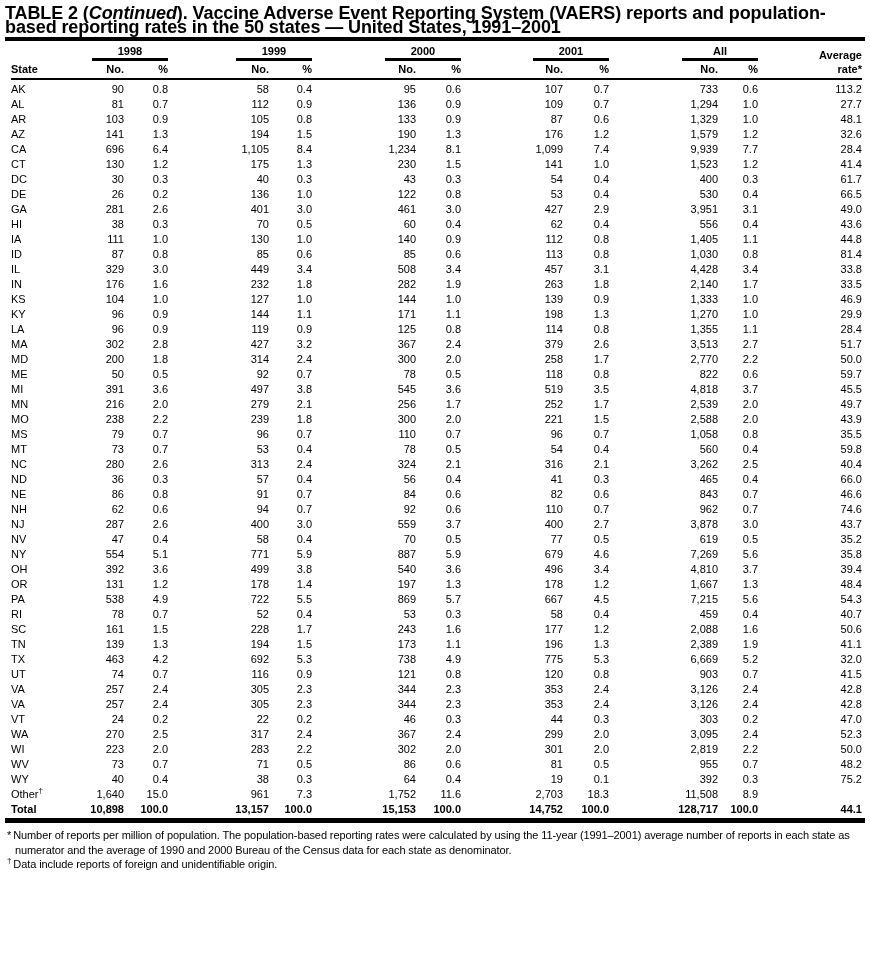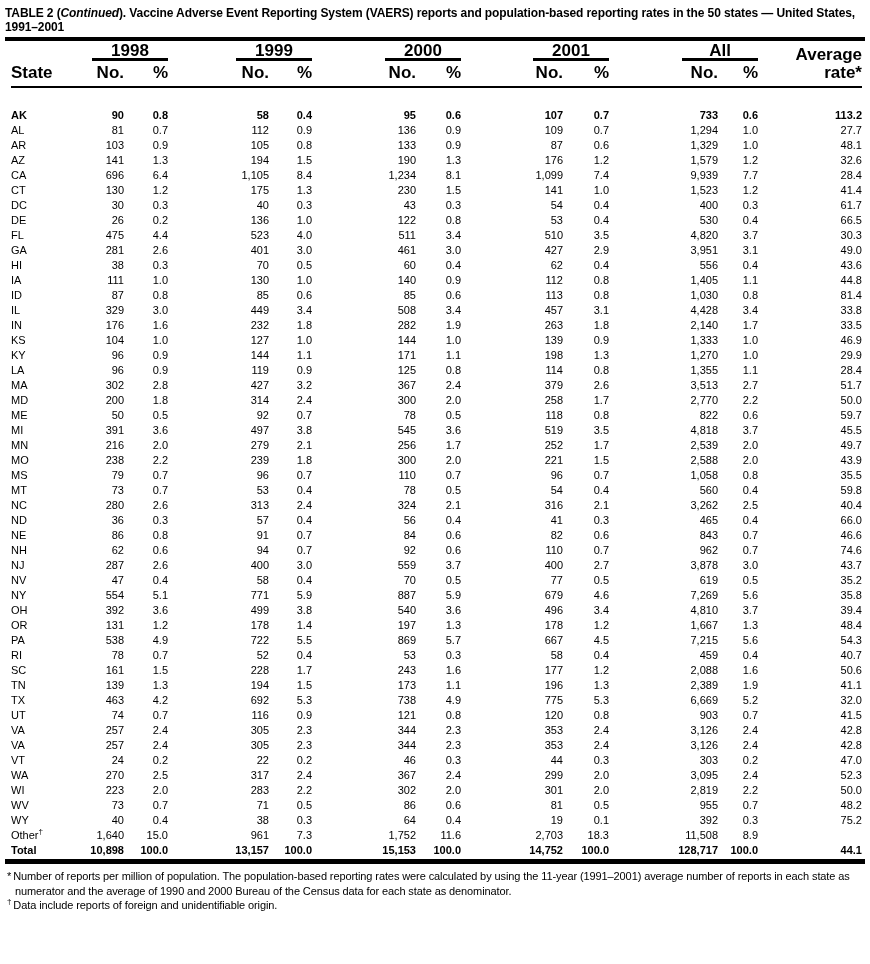--- a/index.html
+++ b/index.html
@@ -3,46 +3,46 @@
 <meta charset="utf-8">
 <style>
   html,body { margin:0; padding:0; background:#fff; }
   body {
     width:870px; height:964px; overflow:hidden;
     color:#000; font-family:"Liberation Sans", sans-serif;
     -webkit-font-smoothing:antialiased;
   }
   .page { padding:6px 4px 0 5px; }
 
-  .title { font-weight:bold; font-size:12px; line-height:14px; letter-spacing:-0.1px; width:860px; }
+  .title { font-weight:bold; font-size:18px; line-height:14px; letter-spacing:-0.1px; width:860px; }
   .title .it { font-style:italic; }
 
   .rule-thick  { height:4px; background:#000; margin-top:3px; width:860px; }
   .rule-bottom { height:5px; background:#000; margin-top:1px; width:860px; }
 
   table.vaers { border-collapse:collapse; table-layout:fixed; width:851px; margin-left:6px; margin-top:2px; }
   col.c-state {width:52px;}
   col.c-n1{width:61px;} col.c-p1{width:44px;}
   col.c-n2{width:101px;} col.c-p2{width:43px;}
   col.c-n3{width:104px;} col.c-p3{width:45px;}
   col.c-n4{width:102px;} col.c-p4{width:46px;}
   col.c-n5{width:109px;} col.c-p5{width:40px;}
   col.c-rate{width:104px;}
 
-  thead td { font-weight:bold; font-size:17px; padding:0; }
+  thead td { font-weight:bold; font-size:11px; padding:0; }
   tr.yr td { vertical-align:bottom; padding-top:2px; }
   .grp { width:76px; margin-left:auto; text-align:center; border-bottom:3px solid #000; line-height:12px; padding-bottom:1px; }
   .avg1 { text-align:right; line-height:12px; }
   tr.sub td { border-bottom:2px solid #000; padding:2px 0 3px 0; }
   .state-h { text-align:left; }
   .no-h, .avg2 { text-align:right; }
   .pct-h { text-align:right; padding-right:7px; }
 
   tbody td { font-size:11px; height:15px; padding:0; line-height:15px; white-space:nowrap; }
-  tbody tr:first-child td { padding-top:20px;font-weight:bold; }
+  tbody tr:first-child td { padding-top:2px; }
   td.state { text-align:left; }
   td.num { text-align:right; }
   tr.total td { font-weight:bold; }
   sup { font-size:8px; line-height:0; }
 
   .footnotes { margin-top:5px; font-size:11px; line-height:14.5px; margin-left:2px; width:858px; letter-spacing:-0.1px; }
   .footnote { padding-left:8px; text-indent:-8px; }
   .footnote .mk { padding-right:2px; }
 </style>
 </head>
@@ -211,34 +211,20 @@
           <td class="num">1.0</td>
           <td class="num">122</td>
           <td class="num">0.8</td>
           <td class="num">53</td>
           <td class="num">0.4</td>
           <td class="num">530</td>
           <td class="num">0.4</td>
           <td class="num">66.5</td>
         </tr>
         <tr>
-          <td class="state">FL</td>
-          <td class="num">475</td>
-          <td class="num">4.4</td>
-          <td class="num">523</td>
-          <td class="num">4.0</td>
-          <td class="num">511</td>
-          <td class="num">3.4</td>
-          <td class="num">510</td>
-          <td class="num">3.5</td>
-          <td class="num">4,820</td>
-          <td class="num">3.7</td>
-          <td class="num">30.3</td>
-        </tr>
-        <tr>
           <td class="state">GA</td>
           <td class="num">281</td>
           <td class="num">2.6</td>
           <td class="num">401</td>
           <td class="num">3.0</td>
           <td class="num">461</td>
           <td class="num">3.0</td>
           <td class="num">427</td>
           <td class="num">2.9</td>
           <td class="num">3,951</td>

